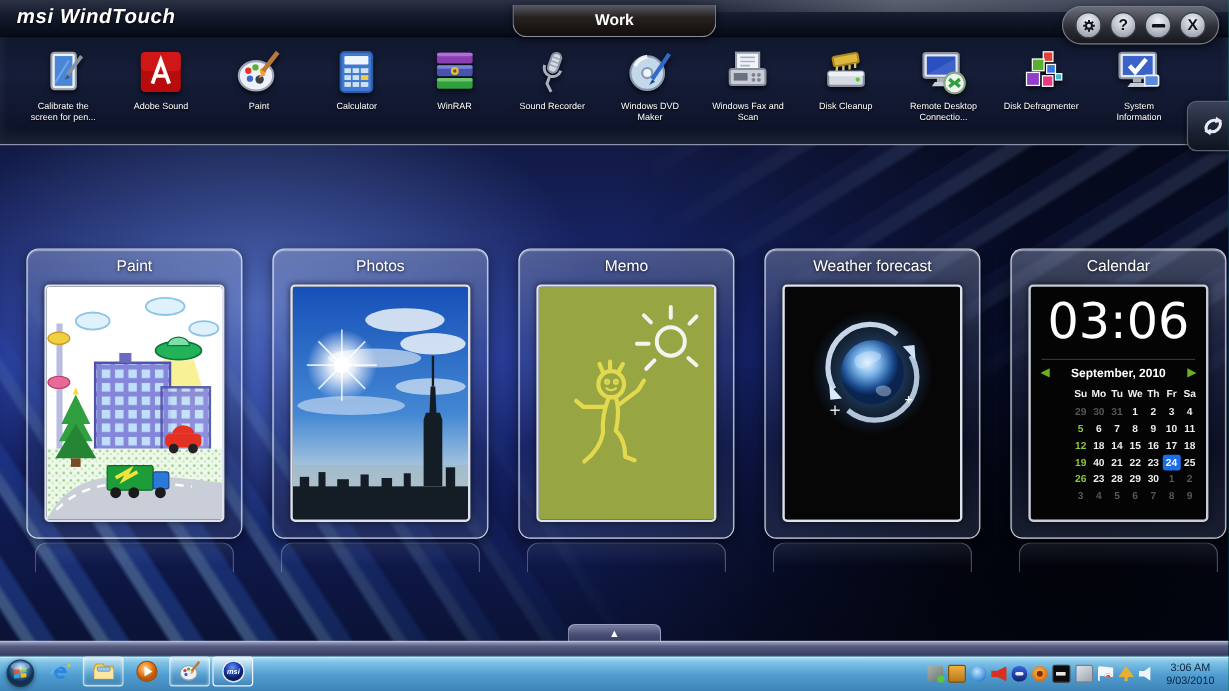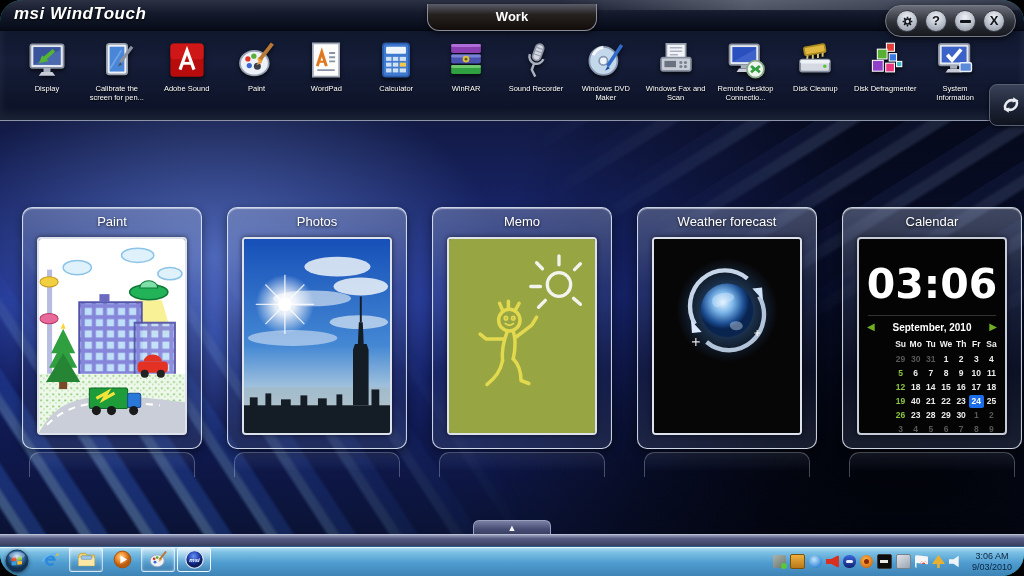--- a/index.html
+++ b/index.html
@@ -1,17 +1,17 @@
 <!DOCTYPE html>
 <html><head>
 <meta charset="utf-8">
 <style>
   html,body{margin:0;padding:0;background:#000;}
   .screen{position:relative;width:1024px;height:576px;overflow:hidden;
-          font-family:"Liberation Sans",sans-serif;background:#14b8a6;border-radius:22px;-webkit-font-smoothing:antialiased;}
+          font-family:"Liberation Sans",sans-serif;background:#14b8a6;-webkit-font-smoothing:antialiased;}
 
   
   .hdr{position:absolute;top:0;left:0;width:100%;height:30px;
        background:linear-gradient(180deg,#2c3244 0%,#141a2c 45%,#070b18 100%);
        border-bottom:1px solid #05070f;z-index:30;}
   .hdr::before{content:"";position:absolute;left:55%;top:0;width:45%;height:10px;
        background:linear-gradient(90deg,rgba(200,205,215,0),rgba(200,205,215,.30) 40%,rgba(140,145,160,.15));}
   .logo{position:absolute;left:14px;top:4px;color:#fff;font-size:17px;font-weight:bold;
         font-style:italic;letter-spacing:.5px;text-shadow:0 1px 2px #000;}
   .tab{position:absolute;left:50%;top:4px;transform:translateX(-50%);width:168px;height:26px;
@@ -76,22 +76,22 @@
       border:1px solid rgba(235,242,255,.28);border-bottom:none;border-radius:10px 10px 0 0;
       background:linear-gradient(180deg,rgba(180,200,240,.10),rgba(0,0,0,0) 80%);pointer-events:none;}
   .card-title{text-align:center;color:#fff;font-size:13px;padding-top:6px;
       text-shadow:0 1px 3px rgba(0,0,0,.8);}
   .card-body{position:absolute;left:14px;right:14px;top:29px;bottom:13px;border-radius:4px;
       overflow:hidden;border:2px solid #dde2ec;box-shadow:0 0 5px rgba(0,0,0,.6);background:#000;}
   .card-body svg{display:block;width:100%;height:100%;}
 
   
   .cal-panel{background:#040404;border-color:#c6ccd8;color:#fff;}
-  .cal-clock{font-family:"DejaVu Sans",sans-serif;font-weight:bold;font-size:41px;line-height:46px;
-      text-align:center;margin-top:22px;letter-spacing:0px;color:#fff;}
+  .cal-clock{font-family:"DejaVu Sans",sans-serif;font-weight:normal;font-size:41px;line-height:46px;
+      text-align:center;margin-top:6px;letter-spacing:0px;color:#fff;}
   .cal-div{border-top:1px solid #333;margin:8px 9px 0;}
   .cal-month-row{display:flex;align-items:center;justify-content:space-between;padding:5px 8px 2px;}
   .cal-arrow{color:#6fae22;font-size:10px;cursor:pointer;line-height:12px;}
   .cal-month{font-size:10px;font-weight:bold;color:#fff;}
   .cal-grid{display:grid;grid-template-columns:repeat(7,1fr);padding:2px 6px 0;row-gap:1px;margin-left:28px;}
   .cal-h{font-size:8.5px;font-weight:bold;color:#f0f0f0;text-align:center;padding:2px 0 3px;}
   .cal-d{font-size:8.5px;font-weight:bold;color:#ececec;text-align:center;line-height:13px;
       height:13px;border-radius:2px;cursor:pointer;}
   .cal-d.dim{color:#585858;}
   .cal-d.sun{color:#8cc63f;}
@@ -169,34 +169,20 @@
       </button>
       <button class="cbtn">
         <span>X</span>
       </button>
     </div>
   </div>
 
   <div class="tbar">
     <div class="tbar-row">
 
-      <div class="tb-item">
-        <span class="tb-ico">
-            <svg viewBox="0 0 24 24">
-          <rect x="2.5" y="3" width="19" height="13.5" rx="1.2" fill="#e4e8f0" stroke="#8a92a2"></rect>
-          <rect x="4.2" y="4.6" width="15.6" height="10.2" fill="#39549c"></rect>
-          <path d="M4.2 14.8 19.8 6v8.8z" fill="#5b7ec0" opacity=".5"></path>
-          <path d="M16 6.5 9.7 11.9" stroke="#54b434" stroke-width="2.2"></path>
-          <path d="M7.4 13.9 13 12.6 9.2 9.3z" fill="#54b434"></path>
-          <rect x="10" y="16.5" width="4" height="2.4" fill="#aab2c0"></rect>
-          <path d="M7.3 21h9.4l-1.6-2.1H8.9z" fill="#c8ccd8"></path>
-            </svg>
-          </span>
-        <span class="tb-label">Display</span>
-      </div>
 
       <div class="tb-item">
         <span class="tb-ico">
             <svg viewBox="0 0 24 24">
           <rect x="6.2" y="2.8" width="11.6" height="17.4" rx="1.5" fill="#eef1f6" stroke="#98a0b0"></rect>
           <rect x="7.8" y="4.4" width="8.4" height="14.2" fill="#4a86d8"></rect>
           <path d="M8 17 14.5 6.5" stroke="#7fb2ec" stroke-width="1" opacity=".7"></path>
           <path d="M20.6 4.4 13.9 13.3" stroke="#8a90a0" stroke-width="1.8"></path>
           <path d="M13.9 13.3l-1.4 2.4 2.4-1.1z" fill="#4a4e58"></path>
             </svg>
@@ -225,31 +211,20 @@
           <circle cx="13.8" cy="11.6" r="1.5" fill="#f0a828"></circle>
               <circle cx="7.6" cy="15.2" r="1.5" fill="#3868d0"></circle>
           <circle cx="12.2" cy="15.6" r="2" fill="#3a3f4a"></circle>
           <path d="M20.8 2.6c-2.6 3.4-5 6.4-7 9" stroke="#b87838" stroke-width="2.2" fill="none"></path>
           <path d="M13.8 11.6l-2.2 3.4 3.4-1.4z" fill="#e8a050"></path>
             </svg>
           </span>
         <span class="tb-label">Paint</span>
       </div>
 
-      <div class="tb-item">
-        <span class="tb-ico">
-            <svg viewBox="0 0 24 24">
-          <rect x="4.5" y="2.5" width="15" height="19" fill="#fdfdfd" stroke="#a0a8b8"></rect>
-          <path d="M7 15.5 9.6 7.5l2.6 8" fill="none" stroke="#e07820" stroke-width="1.7"></path>
-          <path d="M8 13h3.2" stroke="#e07820" stroke-width="1.2"></path>
-          <path d="M13.8 8h3.4 M13.8 10.4h3.4 M13.8 12.8h3.4 M7 17.8h10" stroke="#8a94a4" stroke-width="1.1"></path>
-            </svg>
-          </span>
-        <span class="tb-label">WordPad</span>
-      </div>
 
       <div class="tb-item">
         <span class="tb-ico">
             <svg viewBox="0 0 24 24">
           <rect x="4.5" y="2.5" width="15" height="19" rx="1.8" fill="#3f7ad0" stroke="#2a5ba8"></rect>
           <rect x="6.3" y="4.4" width="11.4" height="4" rx=".6" fill="#eef6fc"></rect>
           <g fill="#cfe2f4">
             <rect x="6.3" y="10.2" width="3.1" height="2.3"></rect>
                 <rect x="10.2" y="10.2" width="3.1" height="2.3"></rect>
                 <rect x="14.1" y="10.2" width="3.6" height="2.3"></rect>
@@ -320,45 +295,45 @@
           <circle cx="14.8" cy="15.7" r=".9" fill="#7a828e"></circle>
               <circle cx="17.4" cy="15.7" r=".9" fill="#7a828e"></circle>
             </svg>
           </span>
         <span class="tb-label">Windows Fax and Scan</span>
       </div>
 
       <div class="tb-item">
         <span class="tb-ico">
             <svg viewBox="0 0 24 24">
+          <g transform="rotate(-10 12 7)">
+            <rect x="6" y="3.8" width="12" height="4.6" rx="1" fill="#e0b840" stroke="#a88820"></rect>
+            <path d="M7.4 8.6l-.6 2.2 M10.4 8.9l-.4 2.2 M13.4 8.9l-.4 2.2 M16.2 8.6l-.5 2.2" stroke="#d8c870" stroke-width="1.1"></path>
+          </g>
+          <rect x="3.5" y="11.8" width="17" height="6.8" rx="1.2" fill="#d4d9e2" stroke="#8890a0"></rect>
+          <rect x="3.5" y="11.8" width="17" height="2.2" rx="1.1" fill="#eef1f6"></rect>
+          <circle cx="17.6" cy="15.6" r="1" fill="#58c838"></circle>
+            </svg>
+          </span>
+        <span class="tb-label">Disk Cleanup</span>
+      </div>
+
+      <div class="tb-item">
+        <span class="tb-ico">
+            <svg viewBox="0 0 24 24">
           <rect x="2.6" y="3" width="16.8" height="11.8" rx="1.2" fill="#e4e8f0" stroke="#8a92a2"></rect>
           <rect x="4.2" y="4.6" width="13.6" height="8.6" fill="#2a50c0"></rect>
           <path d="M4.2 13.2 17.8 5.6v7.6z" fill="#5272d4" opacity=".5"></path>
           <rect x="9" y="14.8" width="4" height="2" fill="#aab2c0"></rect>
           <path d="M6.6 18.8h9l-1.4-2h-6.2z" fill="#c8ccd8"></path>
           <circle cx="17.4" cy="17.2" r="4.9" fill="#eef4ee" stroke="#88a888"></circle>
           <path d="M14.9 15.4l2.1 1.8-2.1 1.8 M19.9 15.4l-2.1 1.8 2.1 1.8" fill="none" stroke="#2f9f3f" stroke-width="1.6"></path>
             </svg>
           </span>
         <span class="tb-label">Remote Desktop Connectio...</span>
-      </div>
-
-      <div class="tb-item">
-        <span class="tb-ico">
-            <svg viewBox="0 0 24 24">
-          <g transform="rotate(-10 12 7)">
-            <rect x="6" y="3.8" width="12" height="4.6" rx="1" fill="#e0b840" stroke="#a88820"></rect>
-            <path d="M7.4 8.6l-.6 2.2 M10.4 8.9l-.4 2.2 M13.4 8.9l-.4 2.2 M16.2 8.6l-.5 2.2" stroke="#d8c870" stroke-width="1.1"></path>
-          </g>
-          <rect x="3.5" y="11.8" width="17" height="6.8" rx="1.2" fill="#d4d9e2" stroke="#8890a0"></rect>
-          <rect x="3.5" y="11.8" width="17" height="2.2" rx="1.1" fill="#eef1f6"></rect>
-          <circle cx="17.6" cy="15.6" r="1" fill="#58c838"></circle>
-            </svg>
-          </span>
-        <span class="tb-label">Disk Cleanup</span>
       </div>
 
       <div class="tb-item">
         <span class="tb-ico">
             <svg viewBox="0 0 24 24">
           <g stroke="#fff" stroke-width=".6">
             <rect x="12.8" y="2.4" width="4.6" height="4.6" fill="#e04038"></rect>
             <rect x="7.6" y="5.8" width="5.6" height="5.6" fill="#58b030"></rect>
             <rect x="14.4" y="8.4" width="4.2" height="4.2" fill="#3878e0"></rect>
             <rect x="4.8" y="12.2" width="6.2" height="6.2" fill="#9040c8"></rect>

